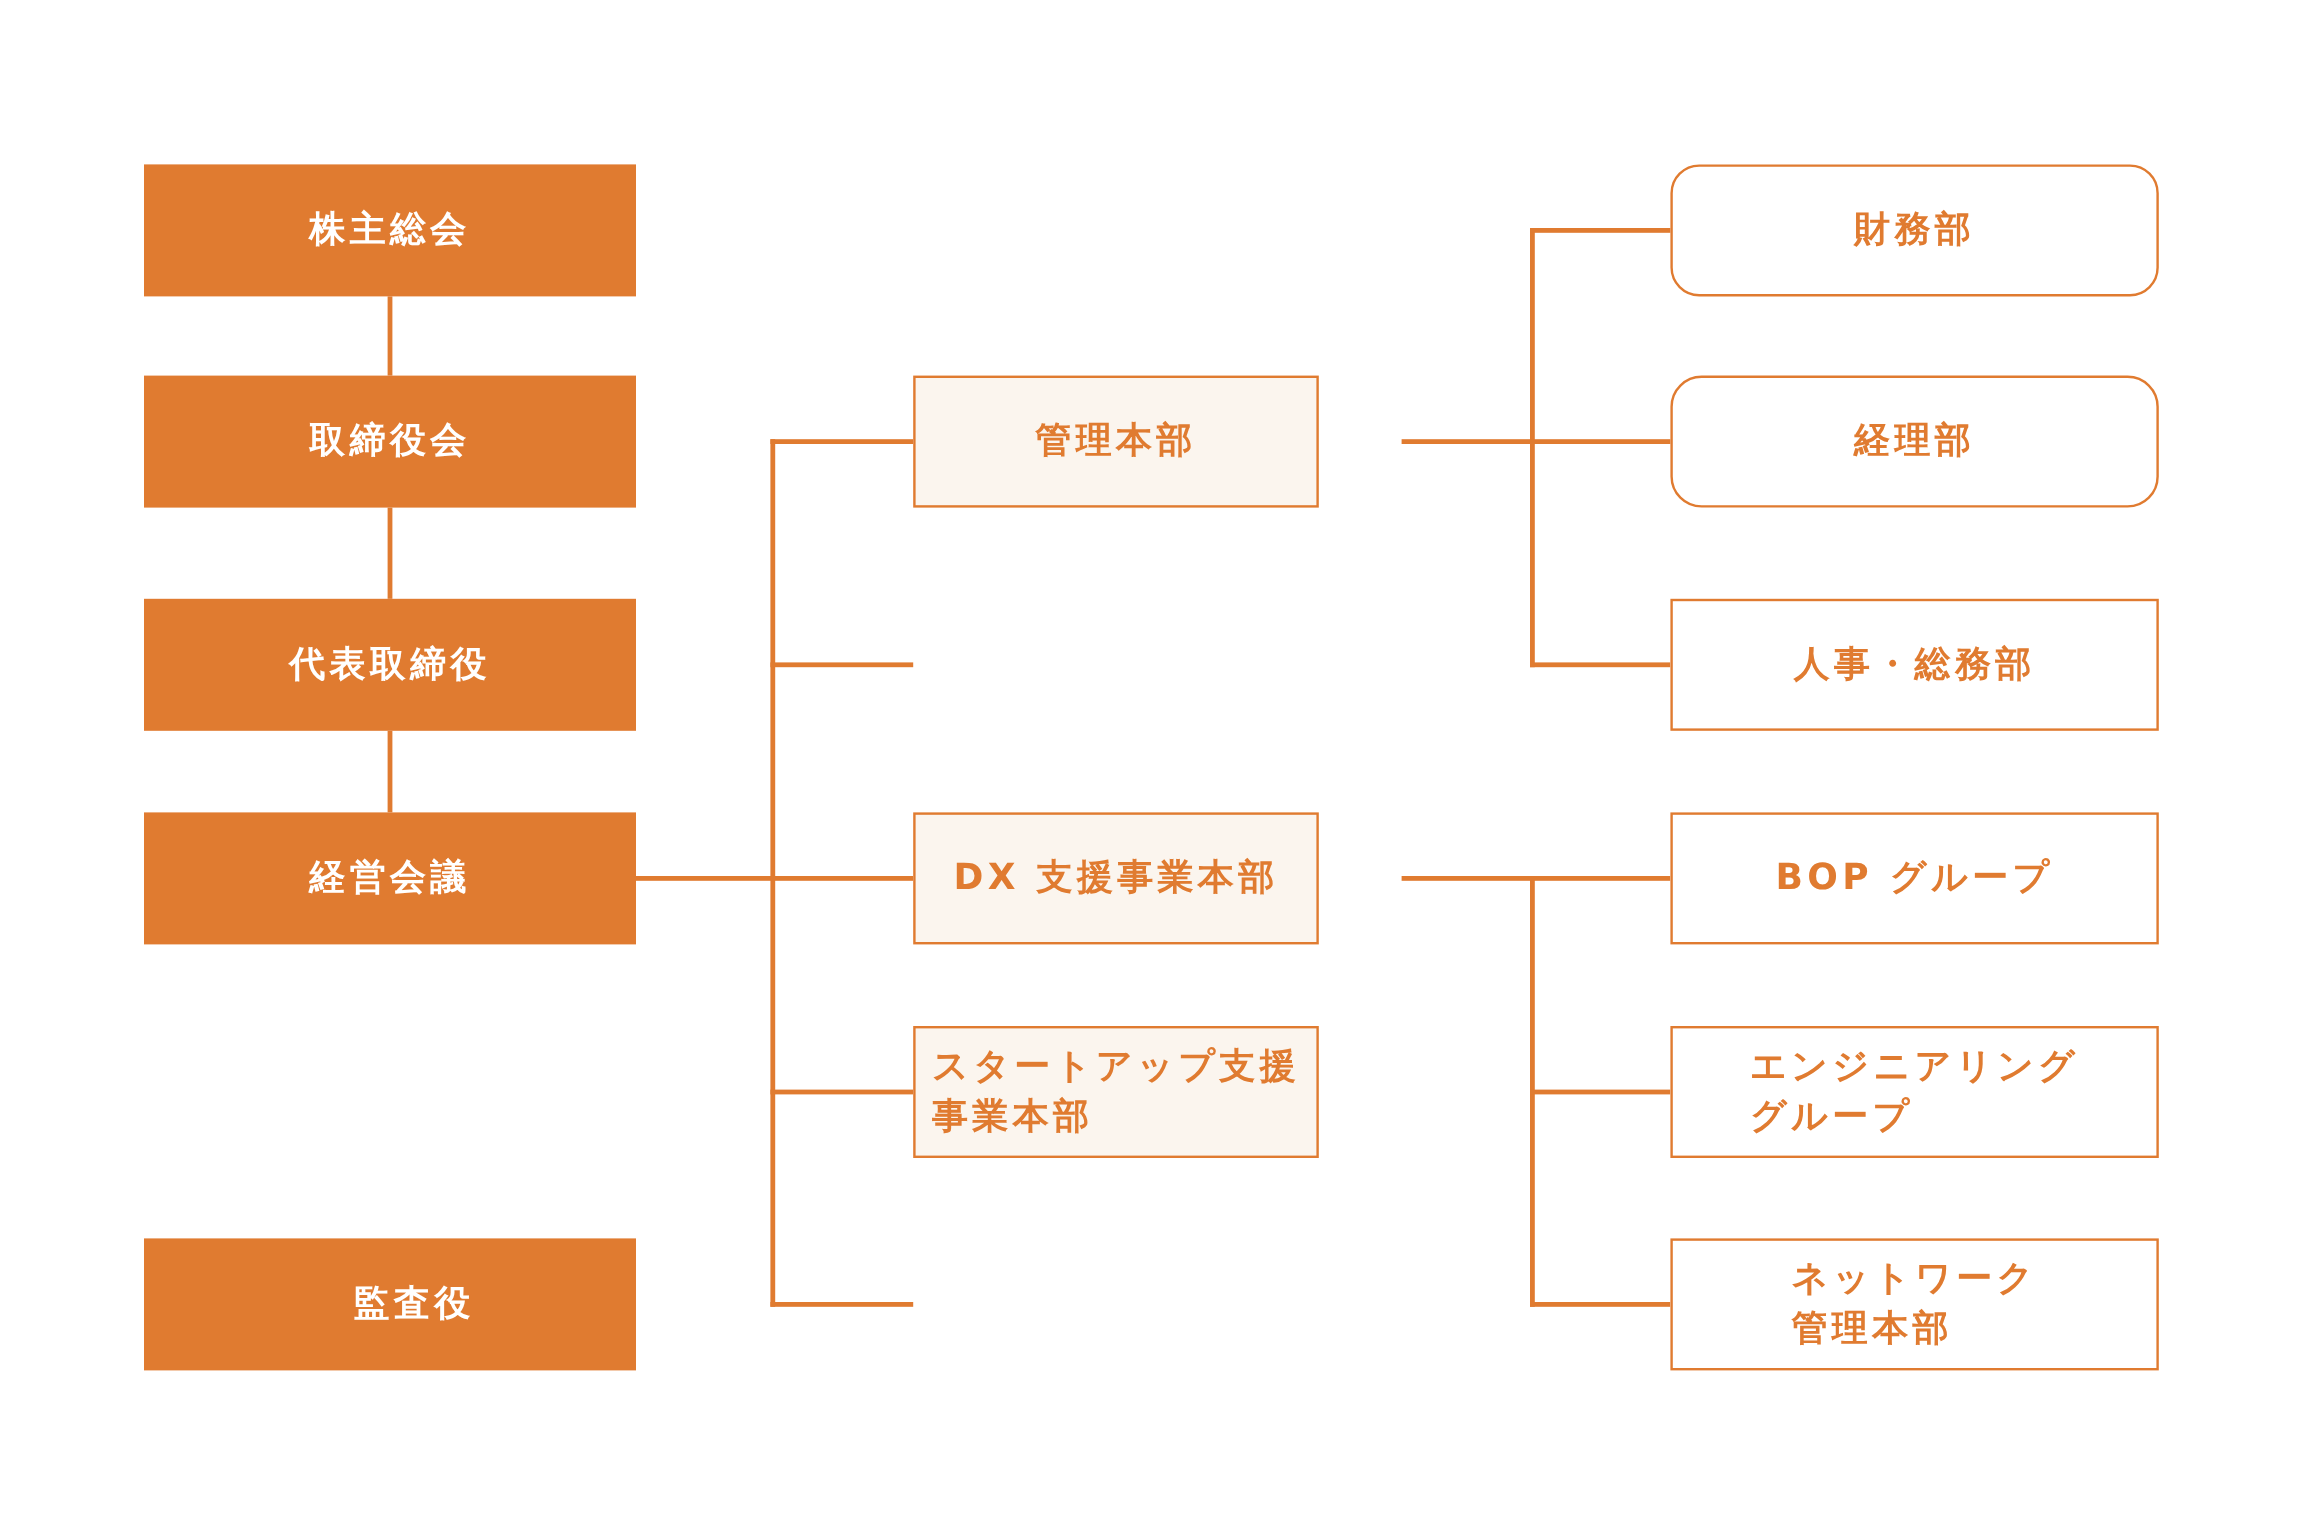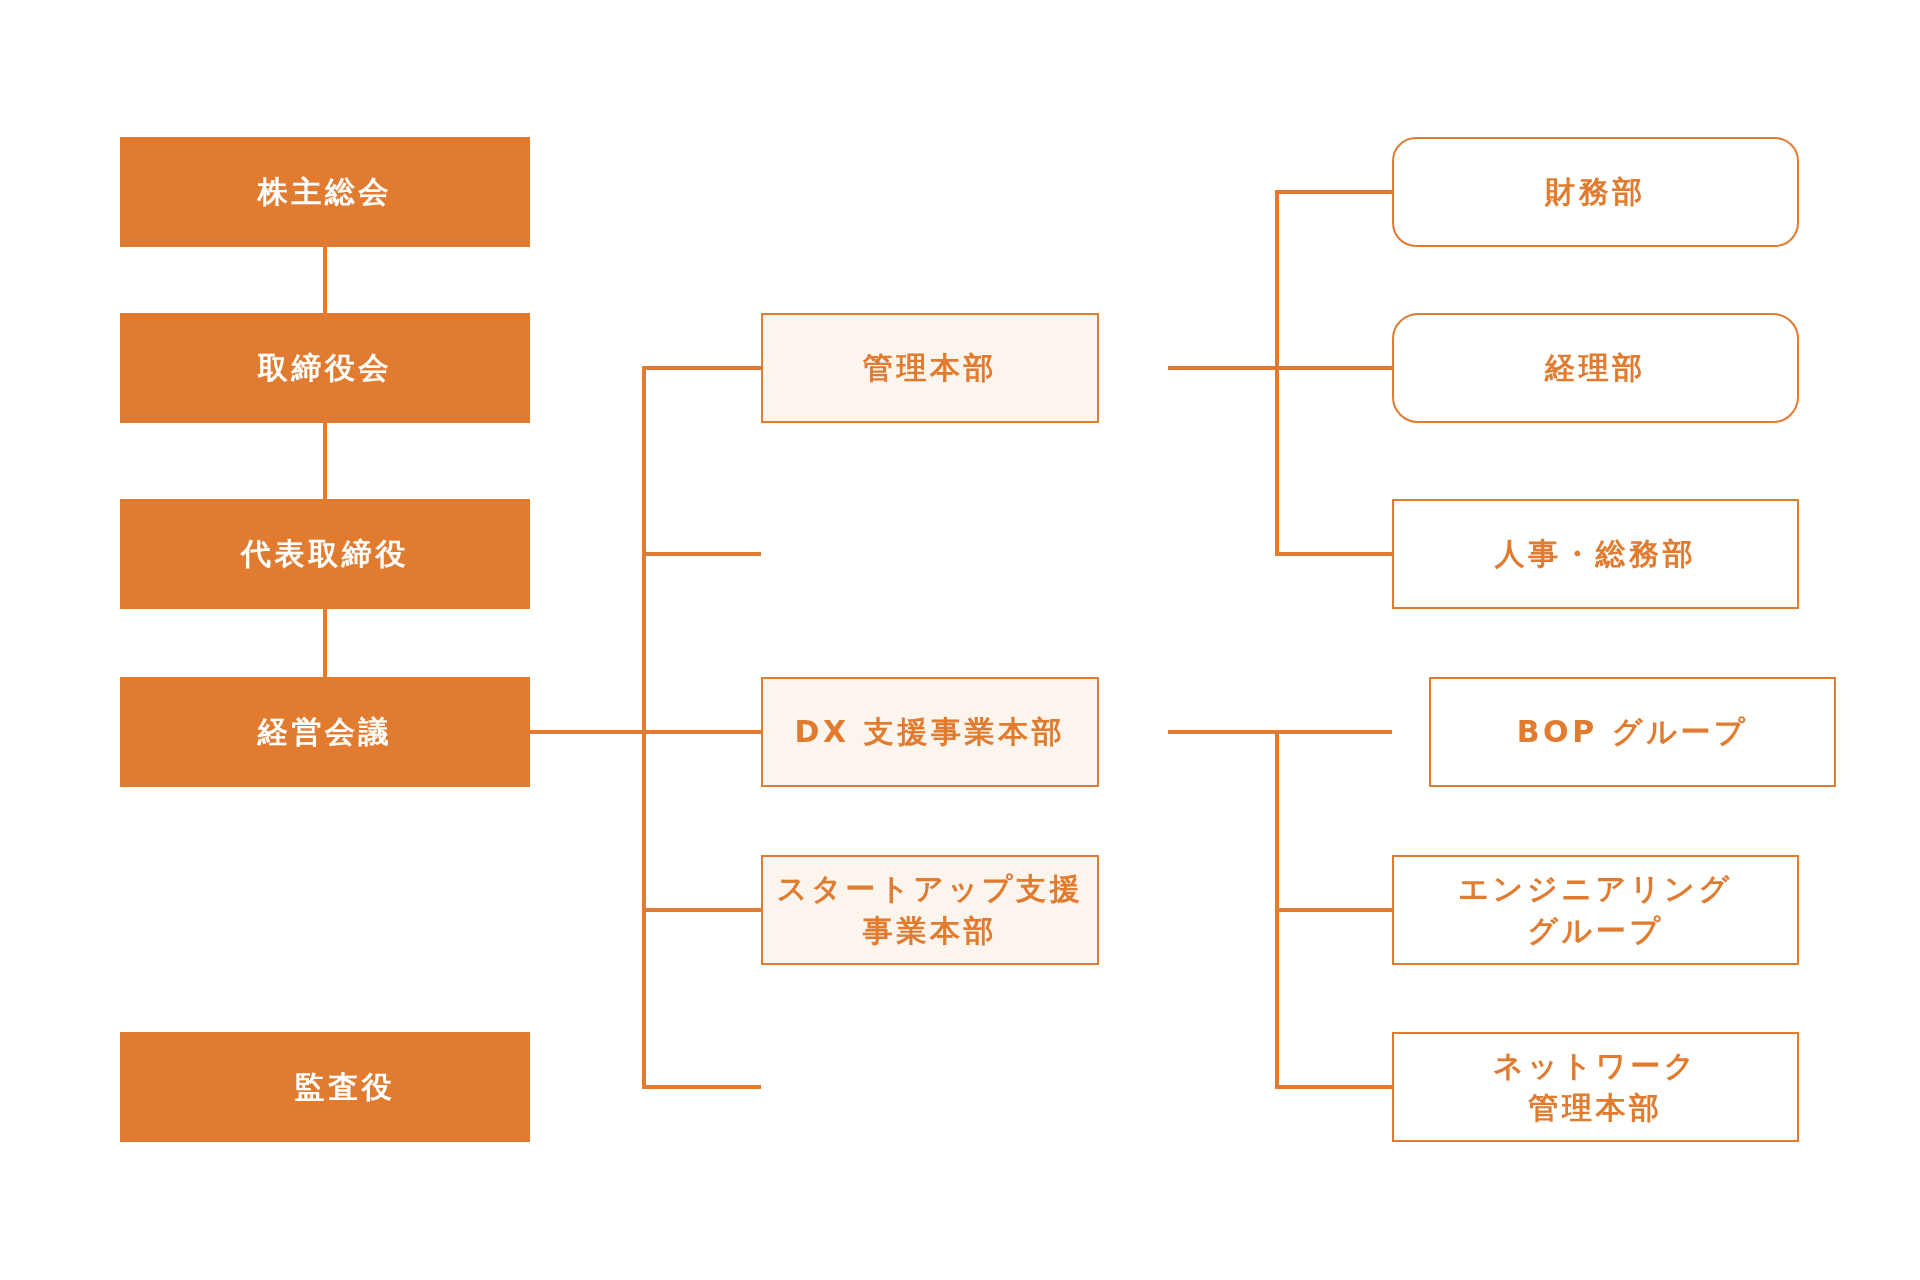--- a/index.html
+++ b/index.html
@@ -21,21 +21,21 @@
     height: 1280px;
     background: var(--canvas-bg);
     overflow: hidden;
   }
   .node {
     position: absolute;
     box-sizing: border-box;
     display: flex;
     align-items: center;
     justify-content: center;
-    text-align: center;
+    text-align: left;
     font-weight: 700;
     font-size: 30px;
     letter-spacing: 0.12em;
     line-height: 1.4;
     white-space: pre-line;
     height: 110px;
   }
   .node.gov {
     width: 410px;
     background: var(--accent);
@@ -113,21 +113,21 @@
 
   <div class="node department" style="left:1392px; top:137px;border-radius:24px;">
     <span>財務部</span>
   </div>
   <div class="node department" style="left:1392px; top:313px;border-radius:26px;">
     <span>経理部</span>
   </div>
   <div class="node department" style="left:1392px; top:499px;">
     <span>人事・総務部</span>
   </div>
-  <div class="node department" style="left:1392px; top:677px;margin-left:37px;">
+  <div class="node department" style="left:1392px; top:677px;">
     <span>BOP グループ</span>
   </div>
   <div class="node department" style="left:1392px; top:855px;">
     <span>エンジニアリング
 グループ</span>
   </div>
   <div class="node department" style="left:1392px; top:1032px;">
     <span>ネットワーク
 管理本部</span>
   </div>

